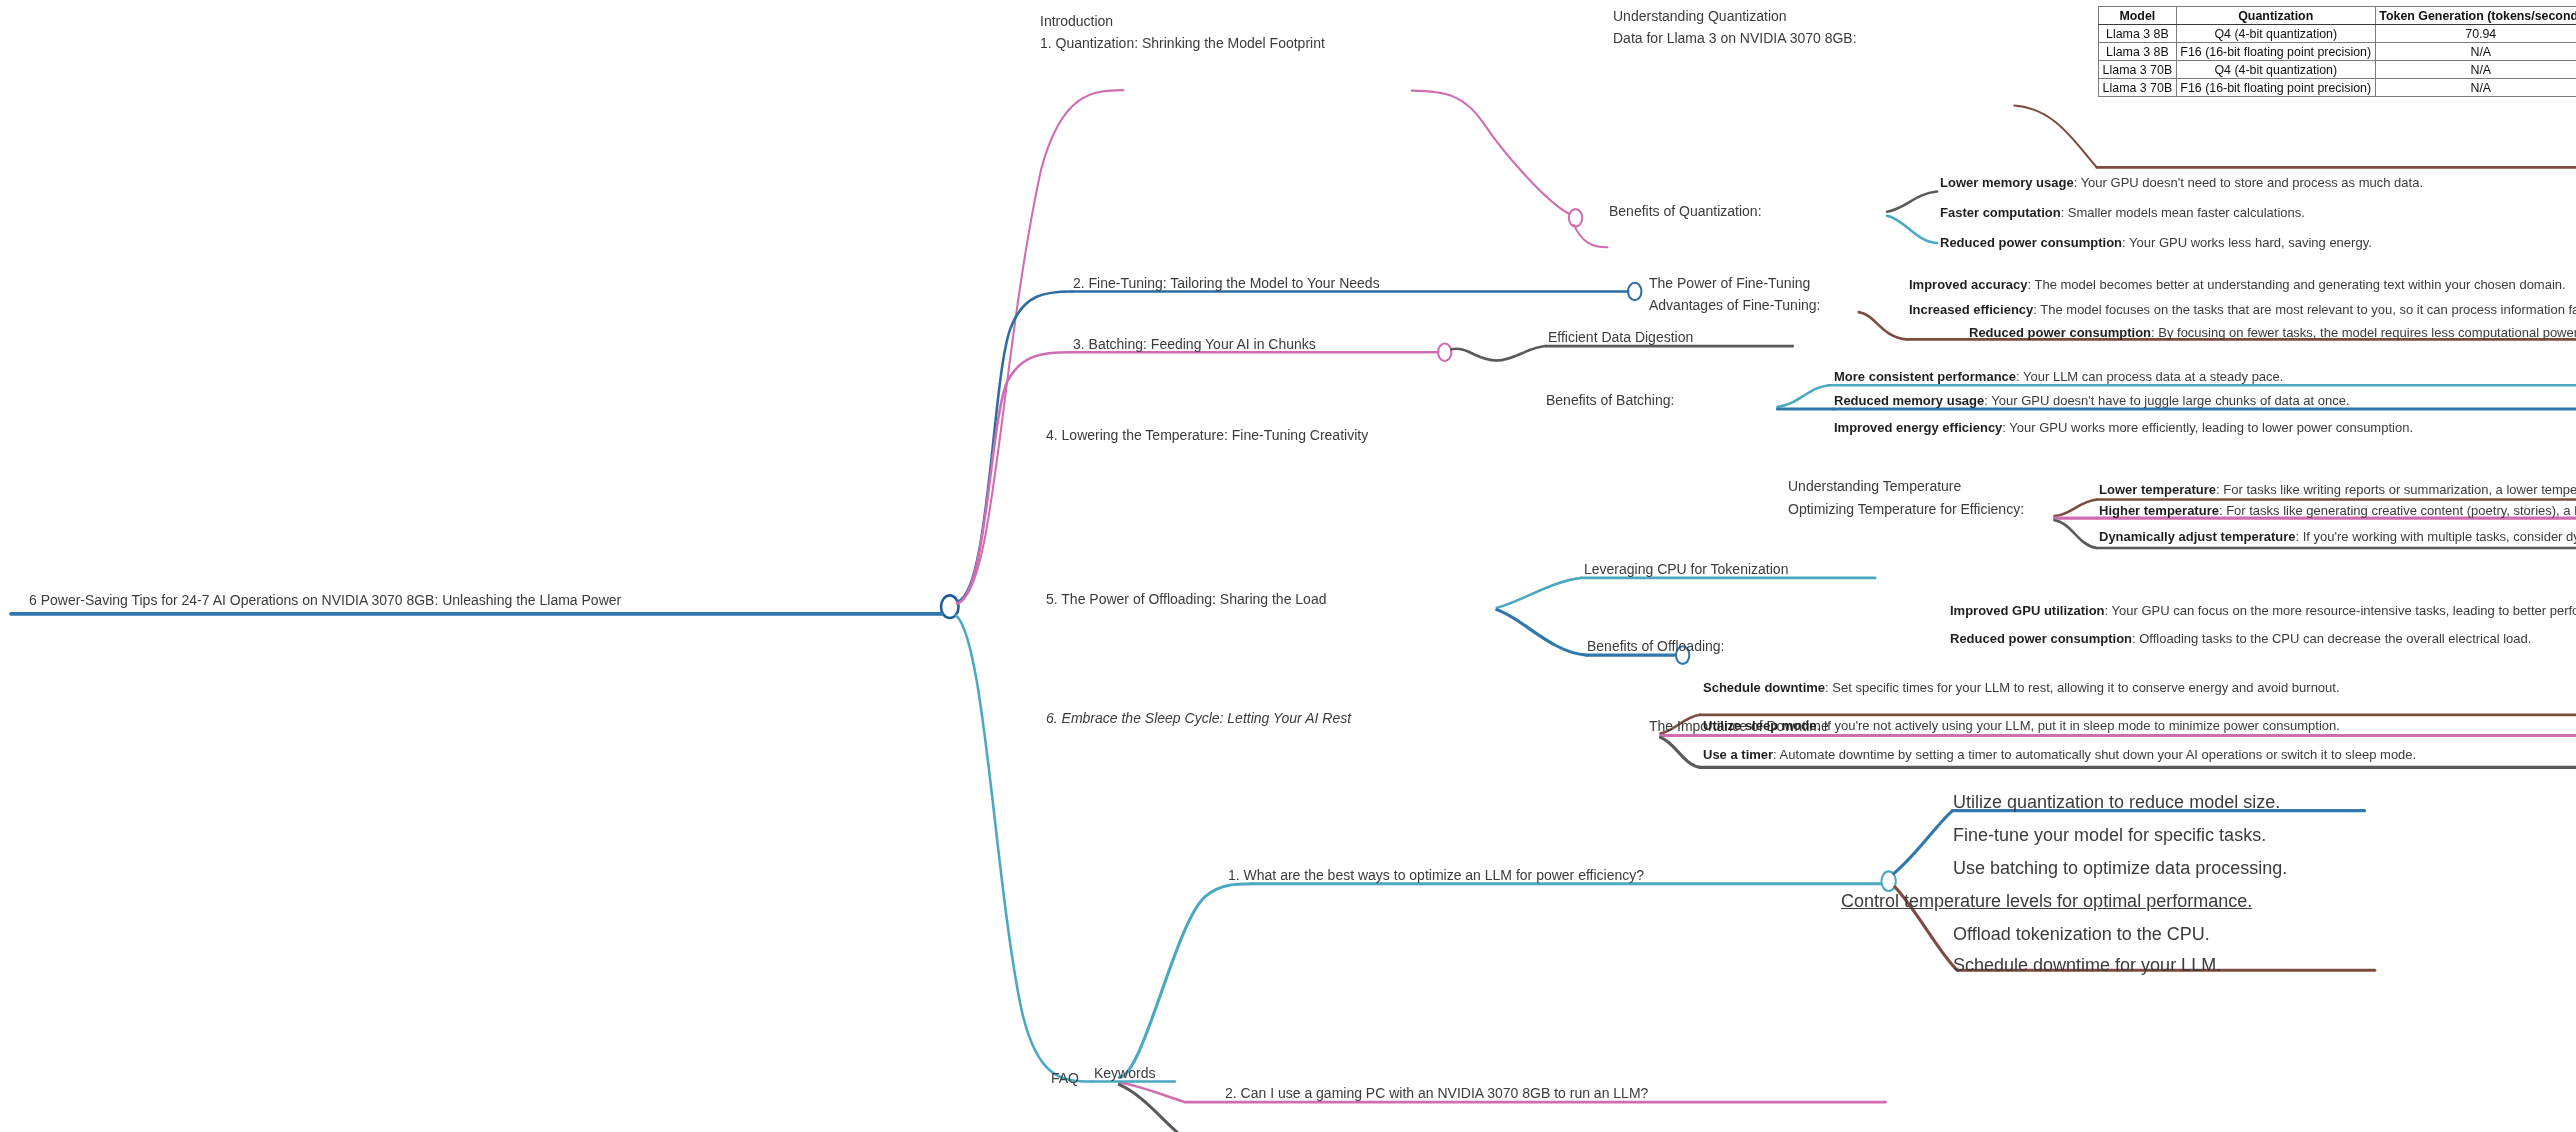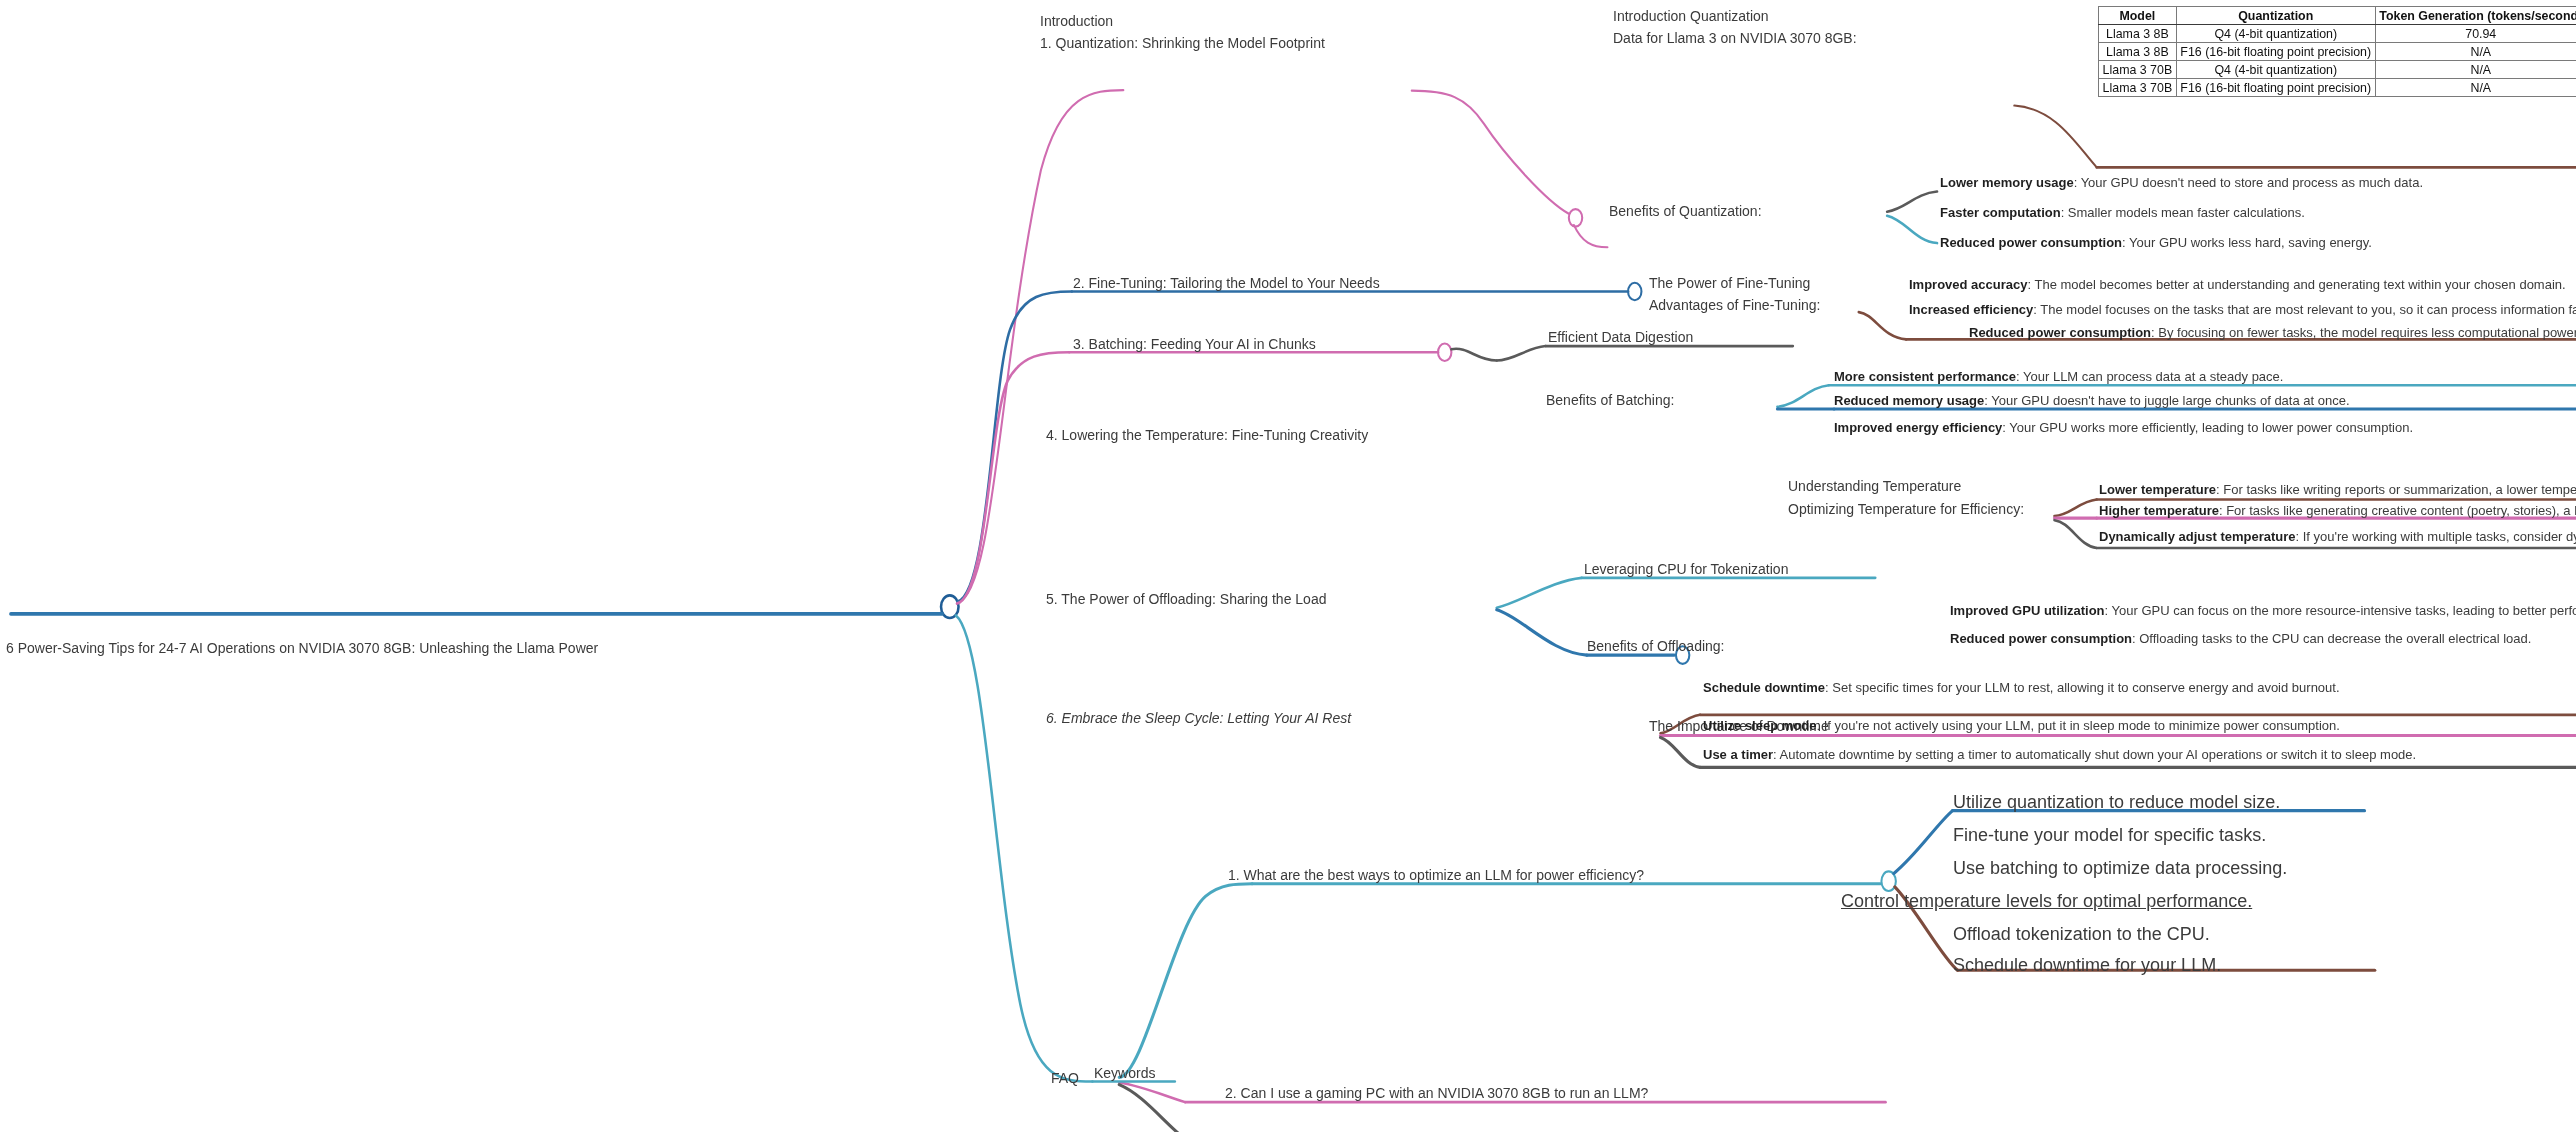--- a/index.html
+++ b/index.html
@@ -107,33 +107,33 @@
     <path d="M3790,1574 L4590,1574" stroke="#2f77ad" stroke-width="6"></path>
     <path d="M3678,1722 C3720,1766 3770,1860 3800,1884" stroke="#7d4c3e" stroke-width="6"></path>
     <path d="M3800,1884 L4610,1884" stroke="#7d4c3e" stroke-width="6"></path>
 
     <path d="M2120,2100 L2280,2100" stroke="#4aa8c0" stroke-width="5"></path>
 
     <path d="M20,1192 L1828,1192" stroke="#2f77ad" stroke-width="7"></path>
   </g>
 </svg>
 
-<div class="node n-root" style="left:6px;top:593px;margin-top:48px;">6 Power-Saving Tips for 24-7 AI Operations on NVIDIA 3070 8GB: Unleashing the Llama Power</div>
+<div class="node n-root" style="left:29px;top:593px;">6 Power-Saving Tips for 24-7 AI Operations on NVIDIA 3070 8GB: Unleashing the Llama Power</div>
 
 <div class="node n-l1" style="left:1040px;top:14px;">Introduction</div>
 <div class="node n-l1" style="left:1040px;top:36px;">1. Quantization: Shrinking the Model Footprint</div>
 <div class="node n-l1" style="left:1073px;top:276px;">2. Fine-Tuning: Tailoring the Model to Your Needs</div>
 <div class="node n-l1" style="left:1073px;top:337px;">3. Batching: Feeding Your AI in Chunks</div>
 <div class="node n-l1" style="left:1046px;top:428px;">4. Lowering the Temperature: Fine-Tuning Creativity</div>
 <div class="node n-l1" style="left:1046px;top:592px;">5. The Power of Offloading: Sharing the Load</div>
 <div class="node n-l1" style="left:1046px;top:711px;font-style:italic;">6. Embrace the Sleep Cycle: Letting Your AI Rest</div>
 <div class="node n-l1" style="left:1051px;top:1071px;">FAQ</div>
 <div class="node n-l1" style="left:1094px;top:1066px;">Keywords</div>
 
-<div class="node n-l2" style="left:1613px;top:9.3px;">Introduction Quantization</div>
+<div class="node n-l2" style="left:1613px;top:9.3px;">Understanding Quantization</div>
 <div class="node n-l2" style="left:1613px;top:31px;">Data for Llama 3 on NVIDIA 3070 8GB:</div>
 <div class="node n-l2" style="left:1609px;top:204px;">Benefits of Quantization:</div>
 
 <div class="node n-l2" style="left:1649px;top:276px;">The Power of Fine-Tuning</div>
 <div class="node n-l2" style="left:1649px;top:298px;">Advantages of Fine-Tuning:</div>
 
 <div class="node n-l2" style="left:1548px;top:330px;">Efficient Data Digestion</div>
 <div class="node n-l2" style="left:1546px;top:393px;">Benefits of Batching:</div>
 
 <div class="node n-l2" style="left:1788px;top:479px;">Understanding Temperature</div>

